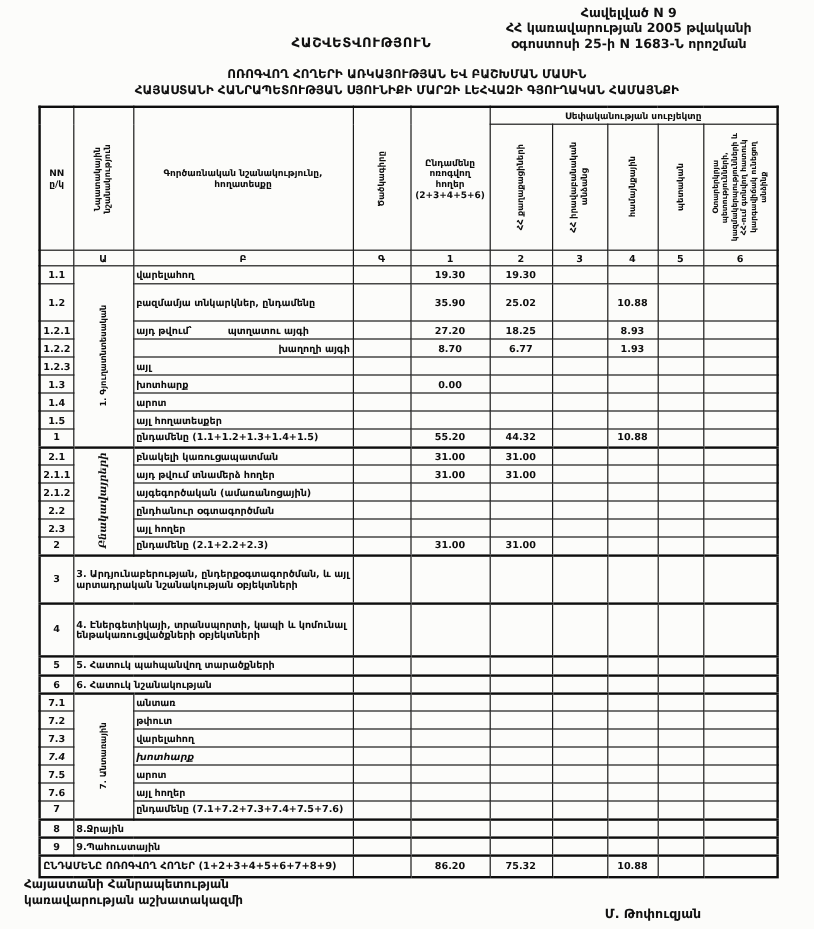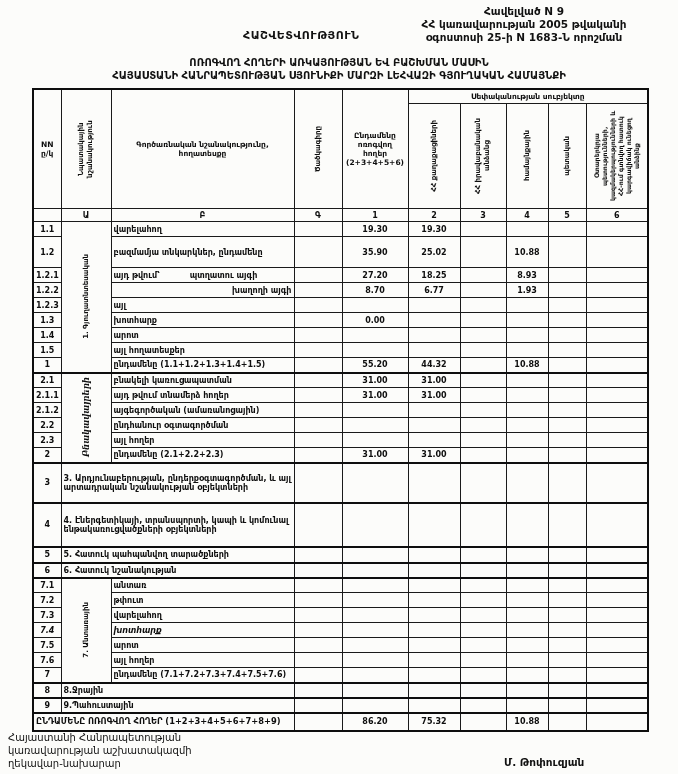--- a/index.html
+++ b/index.html
@@ -38,21 +38,21 @@
   .vtext.script{font-family:"DejaVu Serif",serif;font-style:italic;font-size:8.5px;}
   td.nnc{text-align:center;font-size:8px;}
   td.labelc{text-align:left;padding-left:3px;line-height:9px;}
   td.labelc.center{text-align:right;padding-left:2px;}
   td.valc{text-align:center;}
   td.groupc{text-align:center;}
   .split .mid{padding-left:30px;}
   tr.secstart td{border-top:2px solid #0e0e0e;}
   tr.grand td{border-top:2px solid #0e0e0e;border-bottom:2px solid #0e0e0e;}
   tr.grand td.labelc{font-size:8.3px;}
-  .footer-org{position:absolute;top:731px;left:8px;font-weight:normal;
+  .footer-org{position:absolute;top:731px;left:20px;font-weight:bold;
     font-size:10px;line-height:13px;}
   .footer-sign{position:absolute;top:756px;left:504px;font-weight:bold;font-size:10.5px;}
 </style>
 </head>
 <body>
 
 <div class="appendix">
   <div>Հավելված N 9</div>
   <div>ՀՀ կառավարության 2005 թվականի</div>
   <div>օգոստոսի 25-ի N 1683-Ն որոշման</div>
@@ -448,15 +448,14 @@
         <td class="valc">10.88</td>
         <td class="valc"></td>
         <td class="valc"></td>
       </tr>
     </tbody>
 </table>
 
 <div class="footer-org">
   <div>Հայաստանի Հանրապետության</div>
   <div>կառավարության աշխատակազմի</div>
-  <div>ղեկավար-նախարար</div>
 </div>
 <div class="footer-sign">Մ. Թոփուզյան</div>
 
 </body></html>

